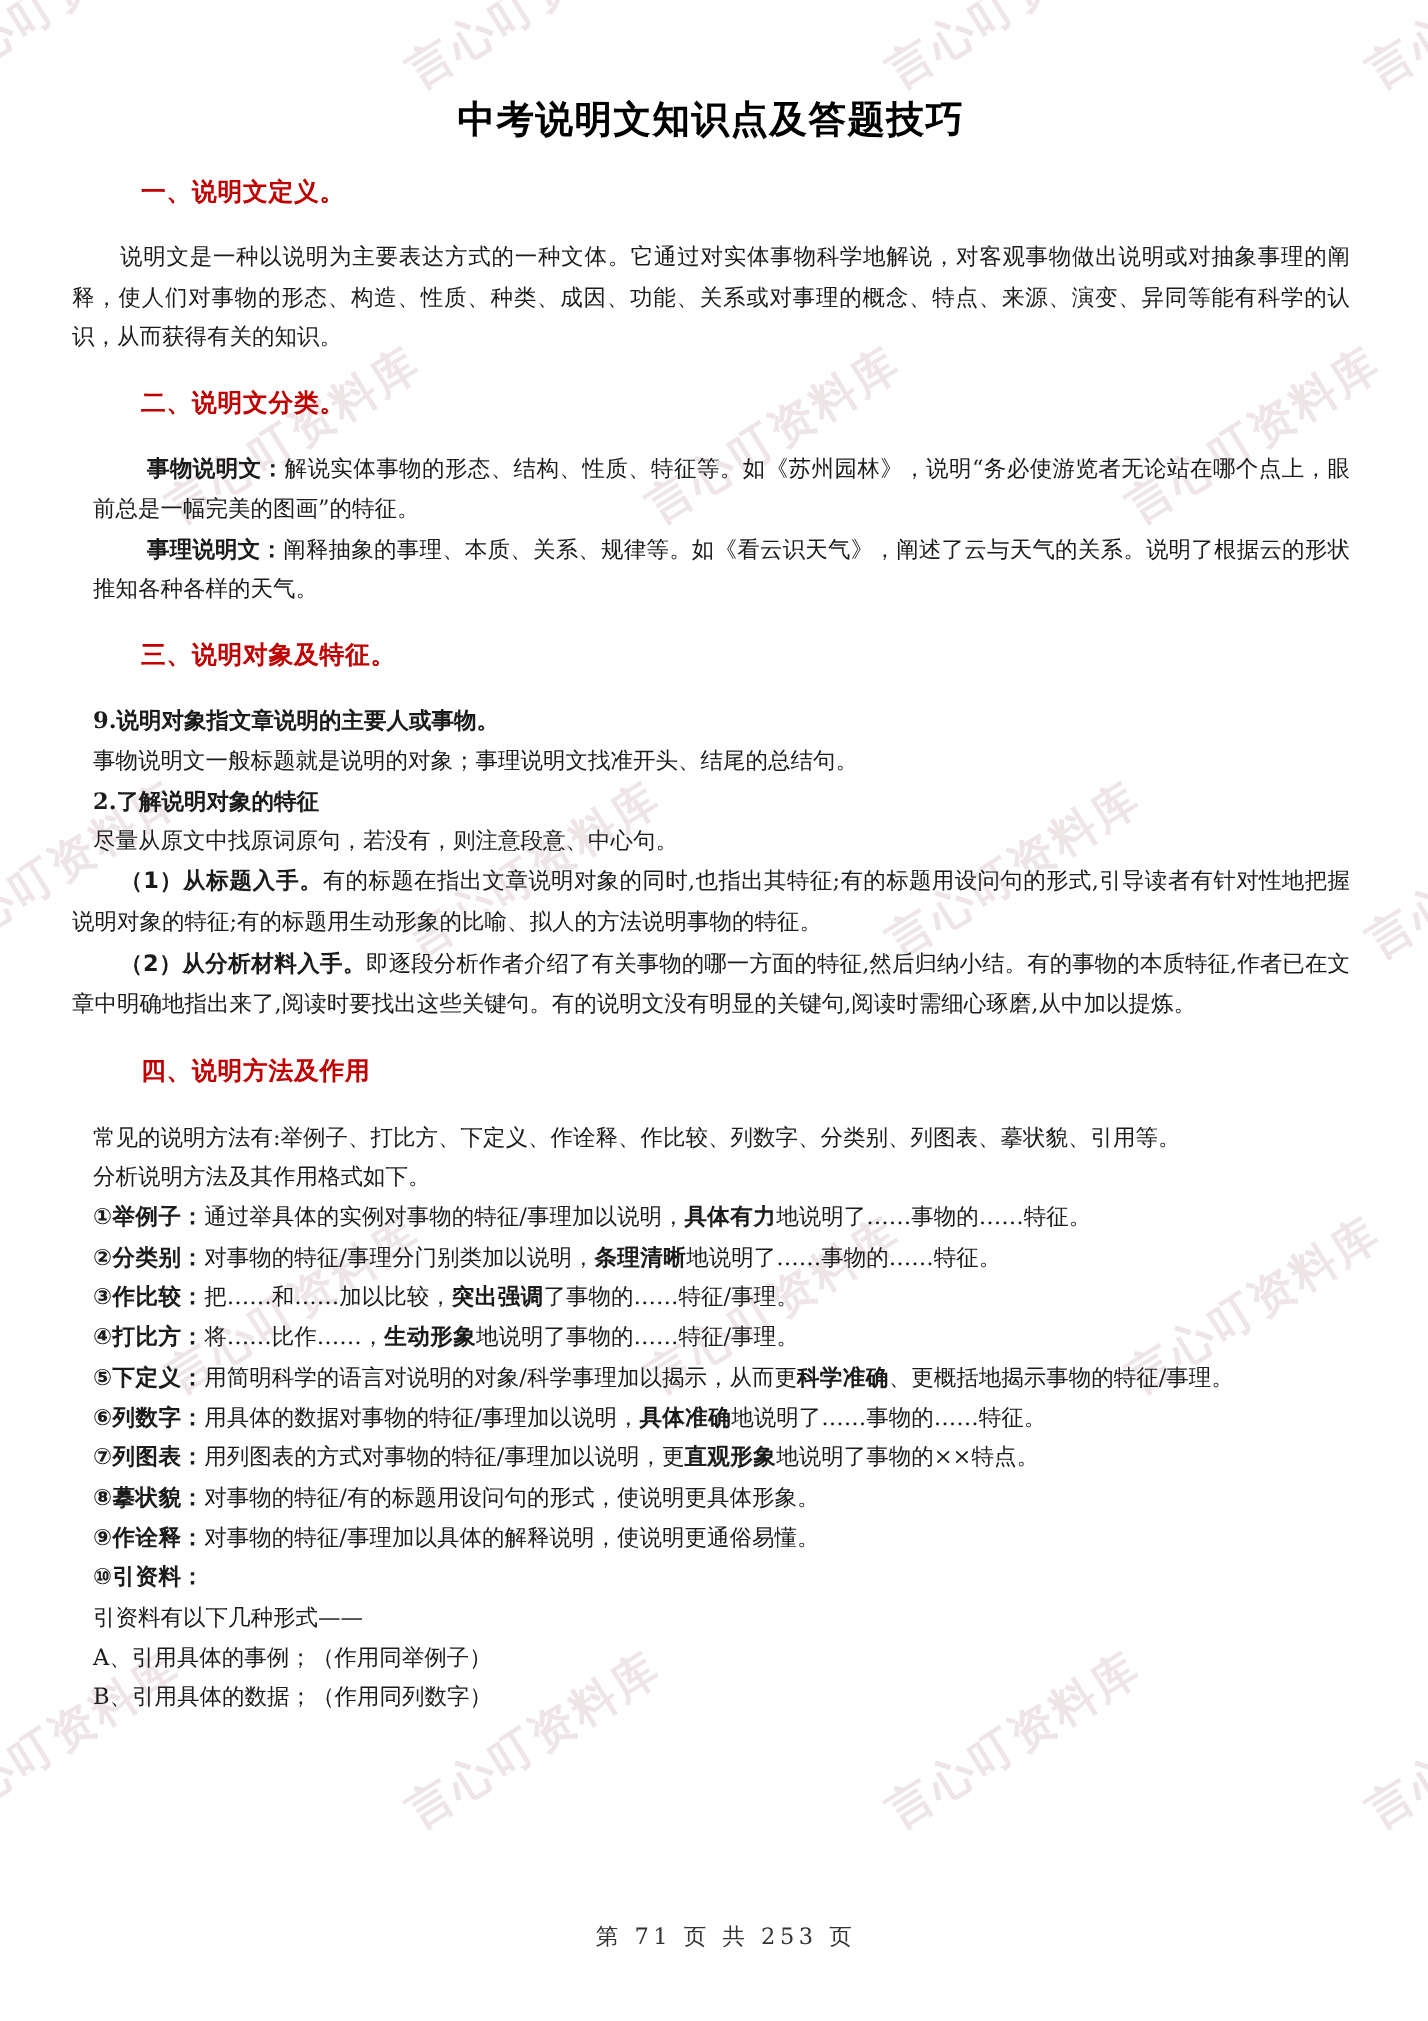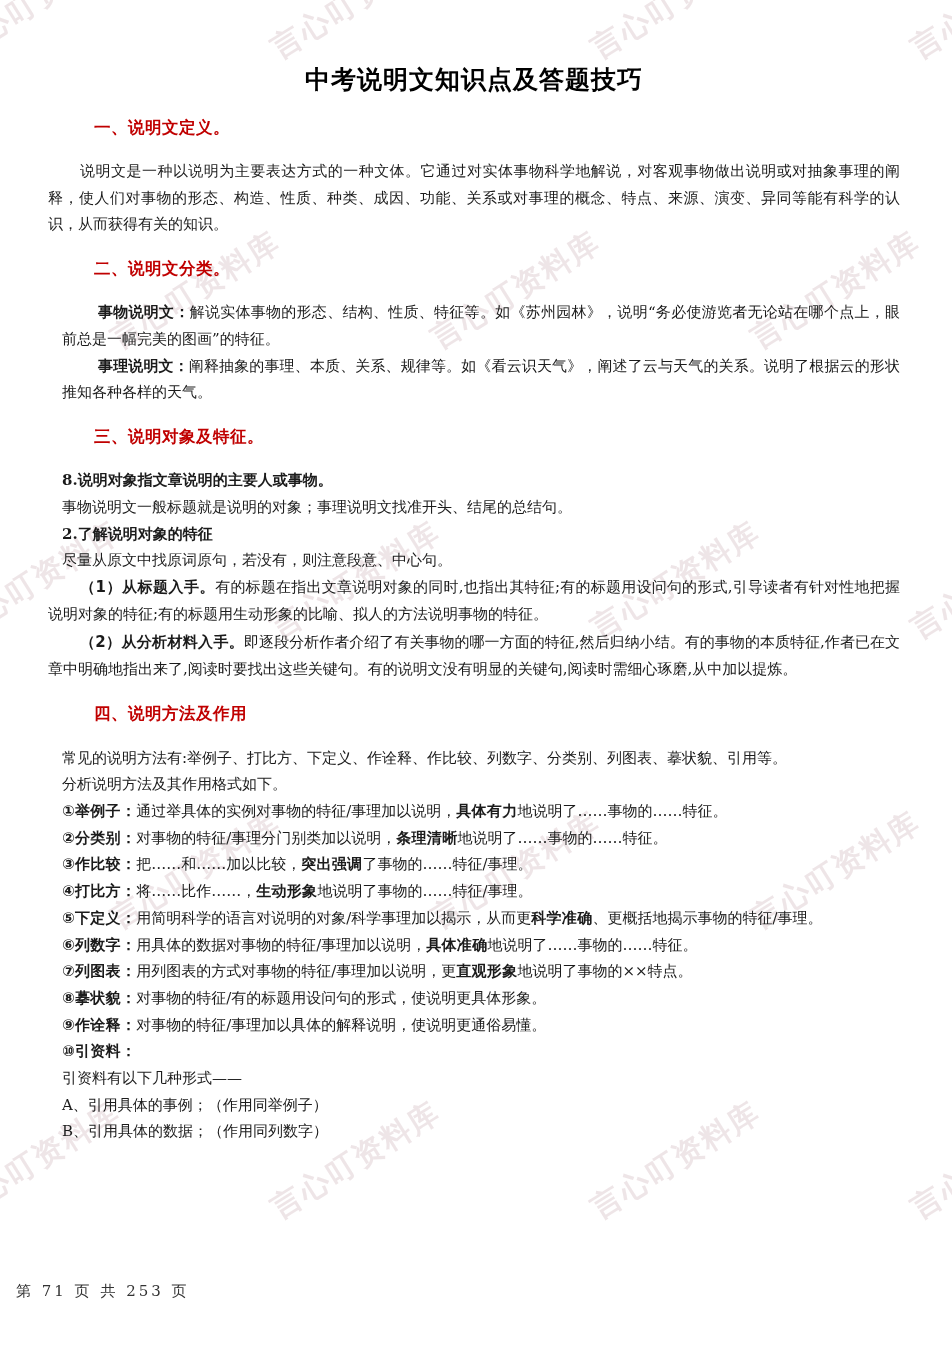--- a/index.html
+++ b/index.html
@@ -96,20 +96,21 @@
     font-weight: 700;
     font-family: "DejaVu Serif", "Liberation Serif", serif;
     margin-left: 36px;
   }
 
   .footer {
     position: absolute;
     left: 16px;
     right: 0;
     bottom: 46px;
+    text-align: center;
     font-size: 15px;
     letter-spacing: 3px;
     color: #333333;
     z-index: 2;
     font-family: "DejaVu Serif", "Liberation Serif", serif;
   }
 </style>
 </head>
 <body>
 
@@ -141,21 +142,21 @@
     <h1 class="doc-title">中考说明文知识点及答题技巧</h1>
 
     <p class="heading-red">一、说明文定义。</p>
     <p class="body indent">说明文是一种以说明为主要表达方式的一种文体。它通过对实体事物科学地解说，对客观事物做出说明或对抽象事理的阐释，使人们对事物的形态、构造、性质、种类、成因、功能、关系或对事理的概念、特点、来源、演变、异同等能有科学的认识，从而获得有关的知识。</p>
 
     <p class="heading-red">二、说明文分类。</p>
     <p class="body hang"><span class="b-serif">事物说明文：</span><span>解说实体事物的形态、结构、性质、特征等。如《苏州园林》，说明“务必使游览者无论站在哪个点上，眼前总是一幅完美的图画”的特征。</span></p>
     <p class="body hang"><span class="b-serif">事理说明文：</span><span>阐释抽象的事理、本质、关系、规律等。如《看云识天气》，阐述了云与天气的关系。说明了根据云的形状推知各种各样的天气。</span></p>
 
     <p class="heading-red">三、说明对象及特征。</p>
-    <p class="body hang b-serif">8.说明对象指文章说明的主要人或事物。</p>
+    <p class="body hang b-serif">9.说明对象指文章说明的主要人或事物。</p>
     <p class="body hang">事物说明文一般标题就是说明的对象；事理说明文找准开头、结尾的总结句。</p>
     <p class="body hang b-serif">2.了解说明对象的特征</p>
     <p class="body hang">尽量从原文中找原词原句，若没有，则注意段意、中心句。</p>
     <p class="body small indent"><b>（1）从标题入手。</b><span>有的标题在指出文章说明对象的同时,也指出其特征;有的标题用设问句的形式,引导读者有针对性地把握说明对象的特征;有的标题用生动形象的比喻、拟人的方法说明事物的特征。</span></p>
     <p class="body small indent"><b>（2）从分析材料入手。</b><span>即逐段分析作者介绍了有关事物的哪一方面的特征,然后归纳小结。有的事物的本质特征,作者已在文章中明确地指出来了,阅读时要找出这些关键句。有的说明文没有明显的关键句,阅读时需细心琢磨,从中加以提炼。</span></p>
 
     <p class="heading-red">四、说明方法及作用</p>
     <p class="body hang">常见的说明方法有:举例子、打比方、下定义、作诠释、作比较、列数字、分类别、列图表、摹状貌、引用等。</p>
     <p class="body hang">分析说明方法及其作用格式如下。</p>
 

